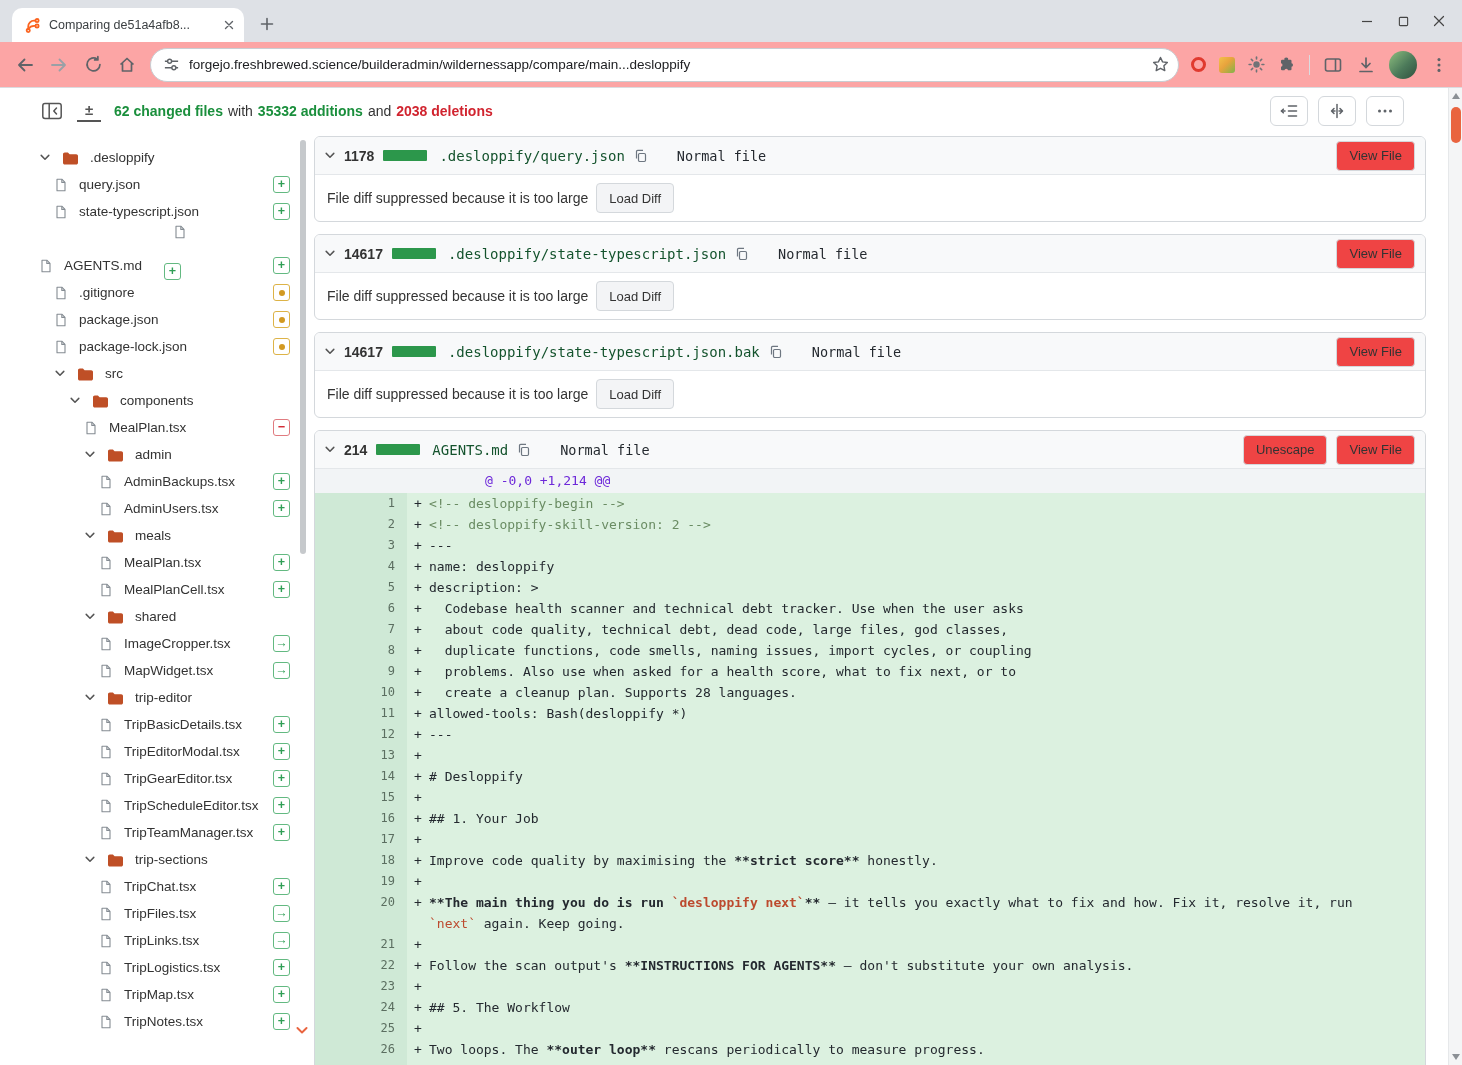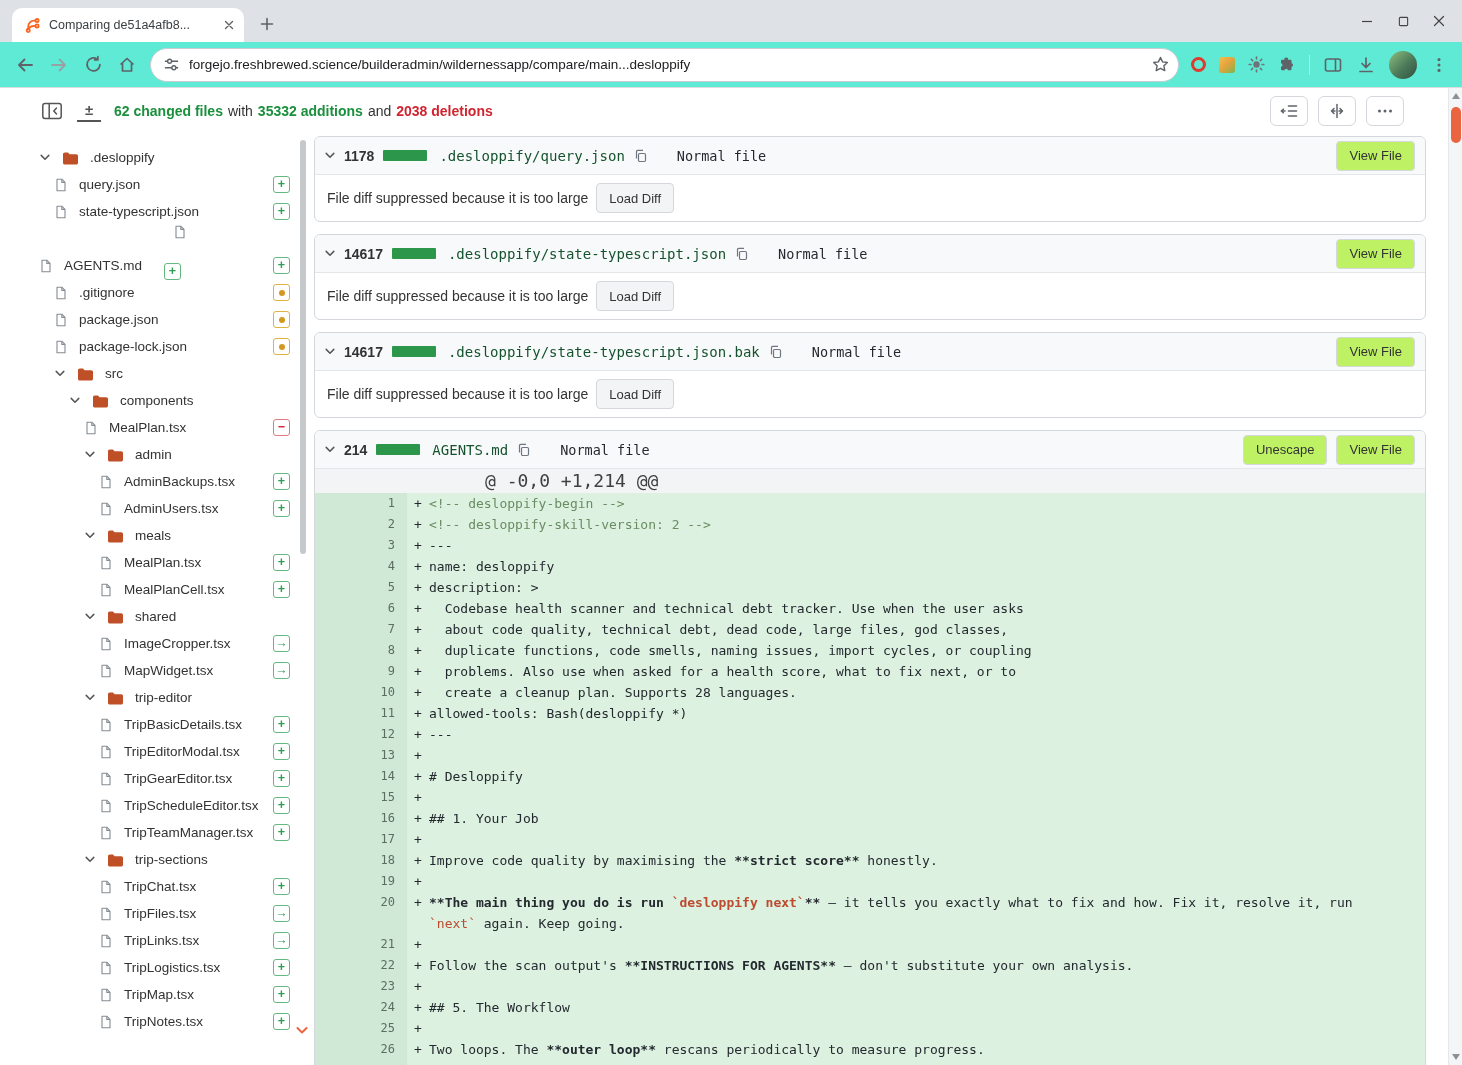--- a/index.html
+++ b/index.html
@@ -11,21 +11,21 @@
 
   
   .tabstrip{height:42px;flex:none;background:#dee1e6;display:flex;align-items:flex-end;position:relative;padding-left:12px;}
   .tab{width:232px;height:34px;background:#fff;border-radius:10px 10px 0 0;display:flex;align-items:center;padding:0 6px 0 12px;gap:8px;}
   .tab-title{flex:1;font-size:12.5px;color:#3c4043;white-space:nowrap;overflow:hidden;}
   .tab-close{width:18px;height:18px;border-radius:50%;display:flex;align-items:center;justify-content:center;}
   .newtab{width:26px;height:26px;margin:0 0 5px 10px;display:flex;align-items:center;justify-content:center;border-radius:50%;}
   .win-controls{position:absolute;top:8px;right:8px;display:flex;gap:6px;}
   .win-btn{width:30px;height:26px;display:flex;align-items:center;justify-content:center;border-radius:4px;}
 
-  .toolbar{height:46px;flex:none;background:#5eead4;display:flex;align-items:center;padding:0 8px;border-bottom:1px solid #dadce0;}
+  .toolbar{height:46px;flex:none;background:#fca5a5;display:flex;align-items:center;padding:0 8px;border-bottom:1px solid #dadce0;}
   .nav-btn{width:34px;height:34px;border-radius:50%;display:flex;align-items:center;justify-content:center;flex:none;}
   .omnibox{flex:1;height:34px;margin:0 6px;background:#fff;border:1px solid #c9cdd2;border-radius:17px;display:flex;align-items:center;padding:0 8px 0 12px;gap:9px;min-width:0;}
   .url{flex:1;font-size:13.5px;color:#202124;white-space:nowrap;overflow:hidden;min-width:0;}
   .tool-right{display:flex;align-items:center;gap:13px;padding:0 6px;flex:none;}
   .divider{width:1px;height:20px;background:#dadce0;}
   .red-o{width:15px;height:15px;border:3.5px solid #e03a2f;border-radius:50%;}
   .sq-ext{width:16px;height:16px;border-radius:3px;background:linear-gradient(135deg,#f3c14b 0%,#e8a33d 45%,#7fb34a 100%);}
   .avatar{width:28px;height:28px;border-radius:50%;background:linear-gradient(135deg,#8fbf7f 0%,#4c7a5a 55%,#2f4f3e 100%);}
 
   
@@ -55,24 +55,24 @@
 
   
   main{flex:1;min-width:0;margin-left:10px;padding-top:2px;}
   .diff-box{border:1px solid #d4d8dc;border-radius:6px;margin-bottom:12px;overflow:hidden;background:#fff;}
   .diff-head{height:38px;background:#f8f9fa;border-bottom:1px solid #e4e7ea;display:flex;align-items:center;padding:0 10px;gap:9px;}
   .stat-num{font-size:14px;font-weight:bold;color:#333;}
   .stat-bar{width:44px;height:11px;border-radius:1px;background:#2c974b;flex:none;}
   .path{font-family:"DejaVu Sans Mono",monospace;font-size:14px;color:#14532d;margin-left:3px;white-space:nowrap;}
   .ftype{font-family:"DejaVu Sans Mono",monospace;font-size:13.5px;color:#24292f;margin-left:20px;}
   .spacer{flex:1;}
-  .btn{height:30px;padding:0 12px;border:1px solid #d4d8dc;border-radius:4px;background:#bef264;font-size:13px;color:#333;font-family:inherit;cursor:pointer;flex:none;}
+  .btn{height:30px;padding:0 12px;border:1px solid #d4d8dc;border-radius:4px;background:#ef4444;font-size:13px;color:#333;font-family:inherit;cursor:pointer;flex:none;}
   .btn.gray{background:#f3f4f6;}
   .sup-row{height:46px;display:flex;align-items:center;gap:8px;padding:0 12px;font-size:14px;color:#333;}
-  .hunk{height:24px;line-height:24px;background:#f2f4f6;font-family:"DejaVu Sans Mono",monospace;font-size:18px;color:#404040;padding-left:170px;white-space:pre;}
+  .hunk{height:24px;line-height:24px;background:#f2f4f6;font-family:"DejaVu Sans Mono",monospace;font-size:13px;color:#6d28d9;padding-left:170px;white-space:pre;}
   .diff-line{display:flex;background:#dcf1e0;}
   .ln{width:92px;flex:none;text-align:right;padding-right:12px;font-family:"DejaVu Sans Mono",monospace;font-size:12px;line-height:21px;color:#5b6e60;background:#cfe9d6;}
   .sign{width:22px;flex:none;text-align:center;font-family:"DejaVu Sans Mono",monospace;font-size:13px;line-height:21px;color:#24292f;}
   .code{flex:1;min-width:0;font-family:"DejaVu Sans Mono",monospace;font-size:13px;line-height:21px;color:#24292f;white-space:pre-wrap;word-break:break-word;padding-right:30px;}
   .scm{color:#6a8c63;}
   .sb{font-weight:bold;}
   .scd{color:#bc4a2e;}
 
   
   .v-scroll{position:absolute;top:0;right:0;width:14px;height:100%;background:#f4f5f6;border-left:1px solid #e6e8ea;display:flex;flex-direction:column;align-items:center;}

